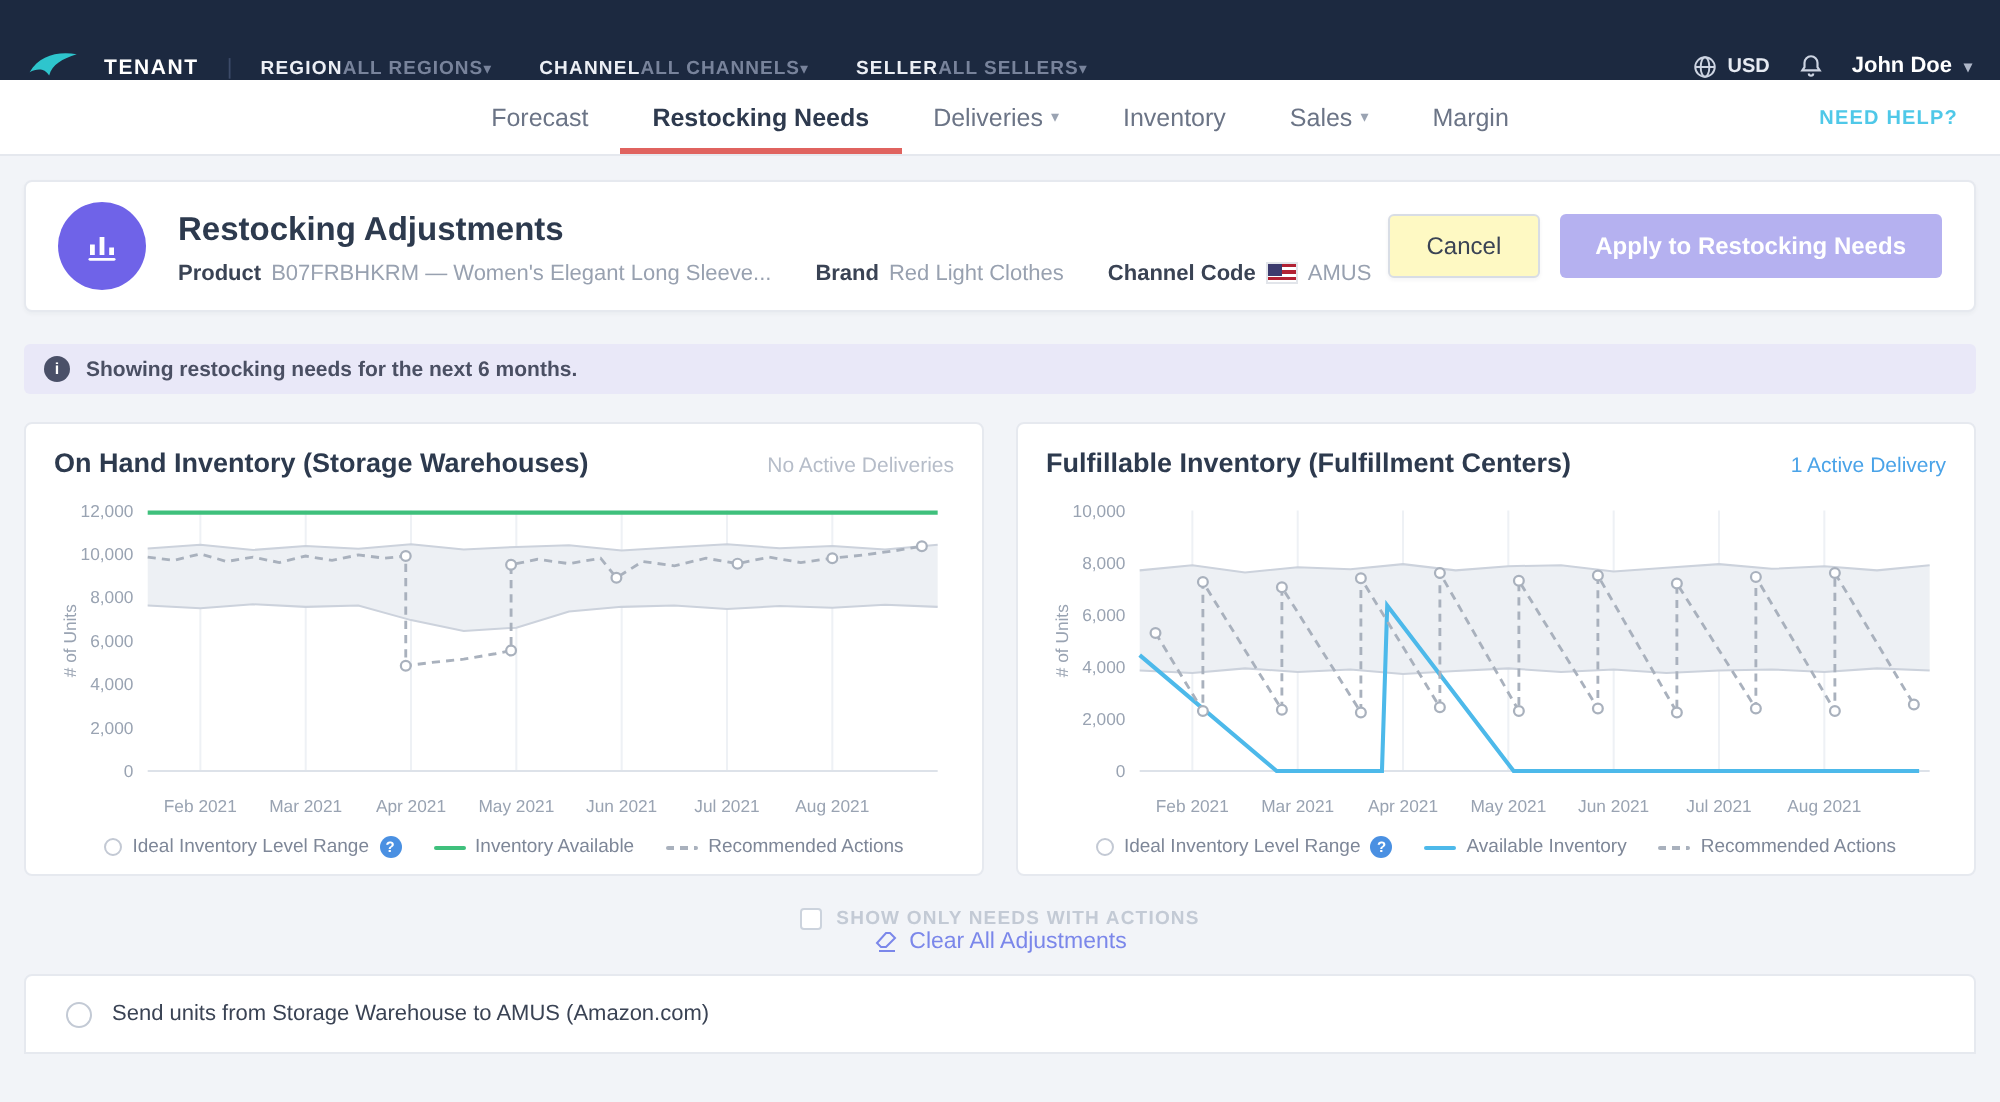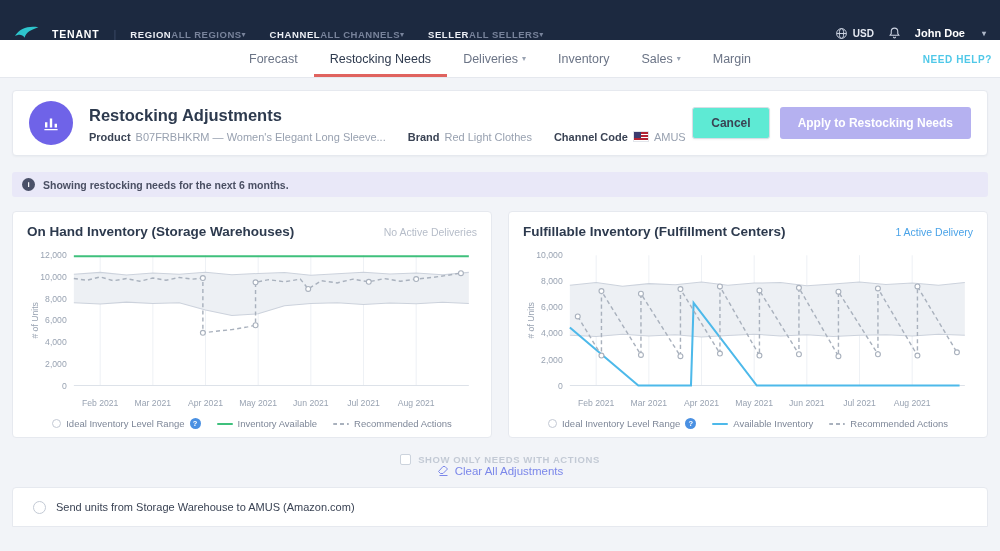--- a/index.html
+++ b/index.html
@@ -11,45 +11,45 @@
   .logo { display:flex; align-items:center; margin-right:2px; cursor:pointer; }
   .tenant { color:#fff; font-size:10.5px; font-weight:bold; letter-spacing:.8px; }
   .nav-sep { color:#3c4a68; font-size:11px; margin:0 4px; }
   .tn-filter { display:flex; align-items:center; gap:0; margin-right:14px; cursor:pointer; }
   .tn-label { color:#eceff5; font-size:9.5px; font-weight:bold; letter-spacing:.6px; }
   .tn-value { color:#78839b; font-size:9.5px; font-weight:bold; letter-spacing:.5px; }
   .tn-chev { color:#78839b; font-size:8px; }
   .tn-right { margin-left:auto; display:flex; align-items:center; gap:14px; }
   .currency { display:flex; align-items:center; gap:5px; color:#e6eaf2; font-size:10px; font-weight:bold; cursor:pointer; }
   .bell { cursor:pointer; display:flex; }
-  .user { display:flex; align-items:center; gap:17px; color:#fff; font-size:11px; font-weight:600; cursor:pointer; }
+  .user { display:flex; align-items:center; gap:6px; color:#fff; font-size:11px; font-weight:600; cursor:pointer; }
   .user .tn-chev { color:#aeb7c8; }
 
   
   .subnav { height:38px; background:#fff; border-bottom:1px solid #e5e8ee; display:flex; justify-content:center; position:relative; }
   .tab { display:flex; align-items:center; gap:4px; padding:0 16px; font-size:12.5px; color:#6b7486; cursor:pointer; border-bottom:3px solid transparent; border-top:3px solid transparent; }
-  .tab.active { color:#2e3a4e; font-weight:400; border-bottom-color:#e0635f; }
+  .tab.active { color:#2e3a4e; font-weight:700; border-bottom-color:#e0635f; }
   .tab-chev { font-size:8px; color:#9aa3b2; }
-  .need-help { position:absolute; right:8px; top:0; height:38px; display:flex; align-items:center; color:#4fc8e8; font-size:10px; font-weight:bold; letter-spacing:.6px; cursor:pointer; }
+  .need-help { position:absolute; right:21px; top:0; height:38px; display:flex; align-items:center; color:#4fc8e8; font-size:10px; font-weight:bold; letter-spacing:.6px; cursor:pointer; }
 
   
   .main { padding:0 12px; }
 
   .header-card { margin-top:12px; background:#fff; border:1px solid #e6e9ef; border-radius:4px; padding:10px 16px; display:flex; align-items:center; box-shadow:0 1px 2px rgba(30,40,60,.04); }
   .hc-icon { width:44px; height:44px; border-radius:50%; background:#6f63e8; display:flex; align-items:center; justify-content:center; flex:none; }
   .hc-text { margin-left:16px; }
   .hc-title { font-size:16.5px; font-weight:600; color:#2d3a4e; line-height:22px; }
   .hc-meta { display:flex; align-items:center; gap:22px; margin-top:5px; font-size:11px; }
   .meta-item { display:flex; align-items:center; gap:5px; }
   .meta-label { color:#3a4354; font-weight:bold; }
   .meta-value { color:#98a1b0; }
   .us-flag { width:16px; height:11px; display:inline-block; position:relative; background:repeating-linear-gradient(180deg,#b22234 0 1.6px,#fff 1.6px 3.2px); border:1px solid #e2e5ea; }
   .us-flag::after { content:""; position:absolute; left:0; top:0; width:7px; height:6px; background:#3c3b6e; }
   .hc-buttons { margin-left:auto; display:flex; align-items:center; gap:10px; }
-  .btn-cancel { background:#5eead4; border:1px solid #d8dde5; border-radius:3px; color:#3a4354; font-size:12px; font-weight:700; padding:8px 18px; cursor:pointer; box-shadow:0 1px 2px rgba(30,40,60,.05); font-family:inherit;text-align:right; }
+  .btn-cancel { background:#fef9c3; border:1px solid #d8dde5; border-radius:3px; color:#3a4354; font-size:12px; font-weight:400; padding:8px 18px; cursor:pointer; box-shadow:0 1px 2px rgba(30,40,60,.05); font-family:inherit;text-align:right; }
   .btn-apply { background:#b5b1f0; border:none; border-radius:3px; color:#fff; font-size:12px; font-weight:600; padding:9px 18px; cursor:pointer; font-family:inherit; }
 
   .banner { margin-top:16px; background:#e9e8f8; border-radius:3px; padding:6px 10px; display:flex; align-items:center; gap:8px; }
   .banner-icon { width:13px; height:13px; border-radius:50%; background:#4a5068; color:#fff; font-size:8px; font-weight:bold; display:flex; align-items:center; justify-content:center; flex:none; }
   .banner-text { font-size:10.5px; color:#4a4f63; font-weight:600; }
 
   
   .charts-row { margin-top:14px; display:flex; gap:16px; }
   .chart-card { flex:1; background:#fff; border:1px solid #e6e9ef; border-radius:4px; padding:12px 14px 8px; }
   .chart-head { display:flex; align-items:baseline; justify-content:space-between; }

